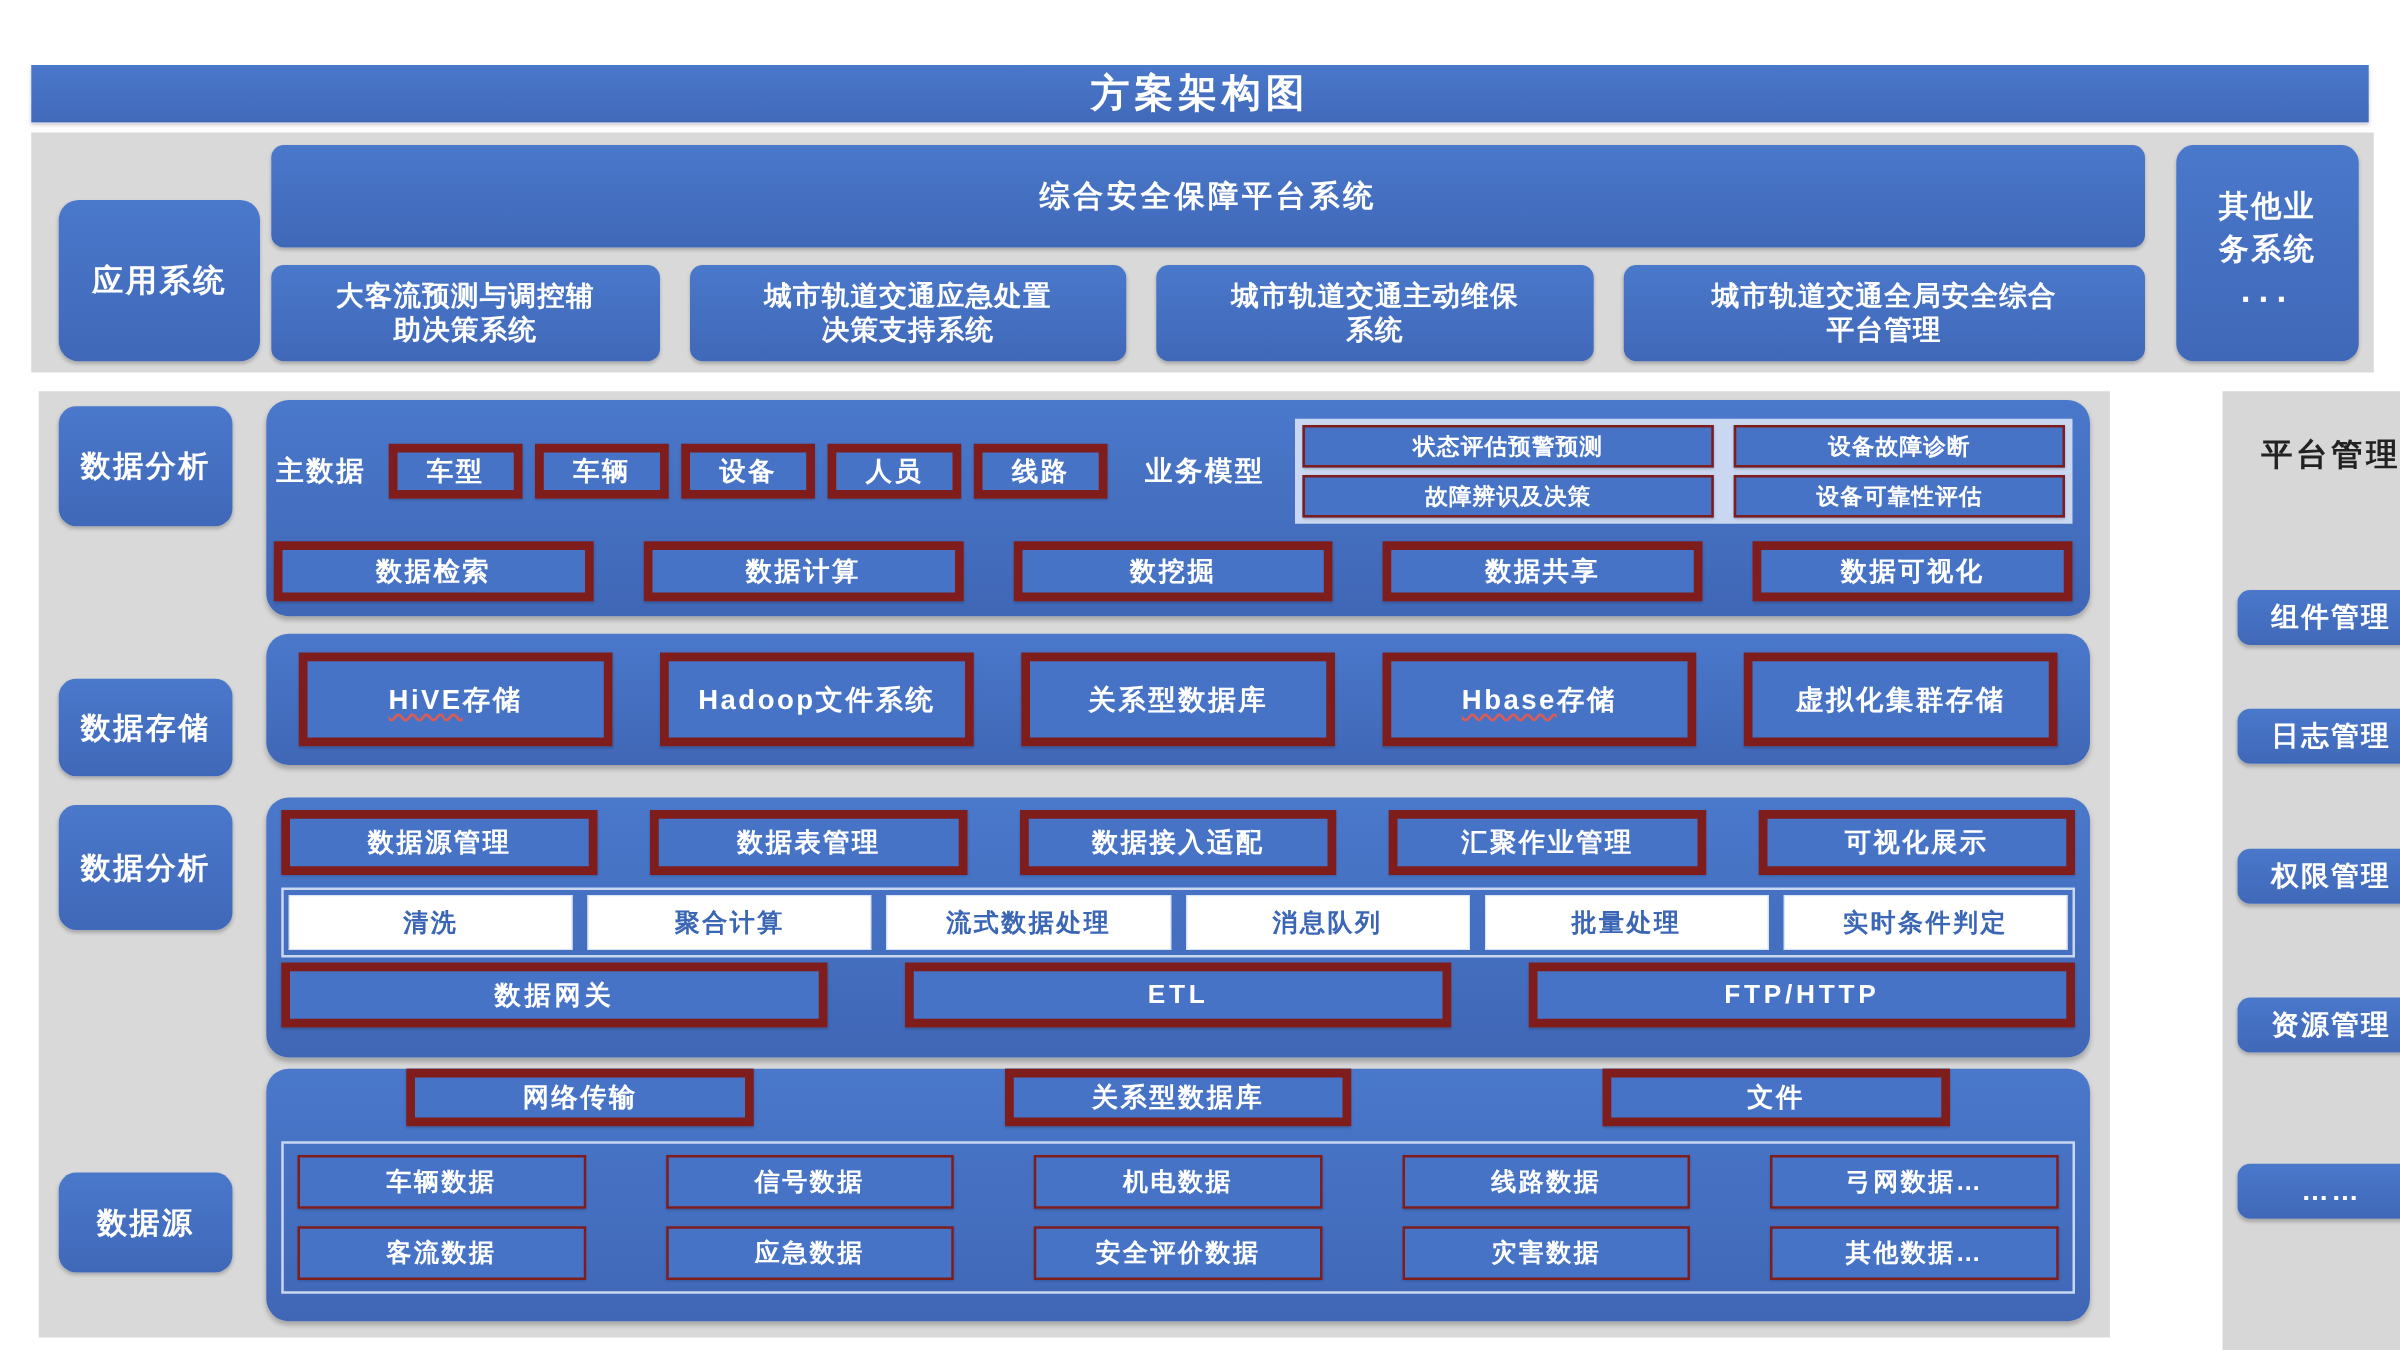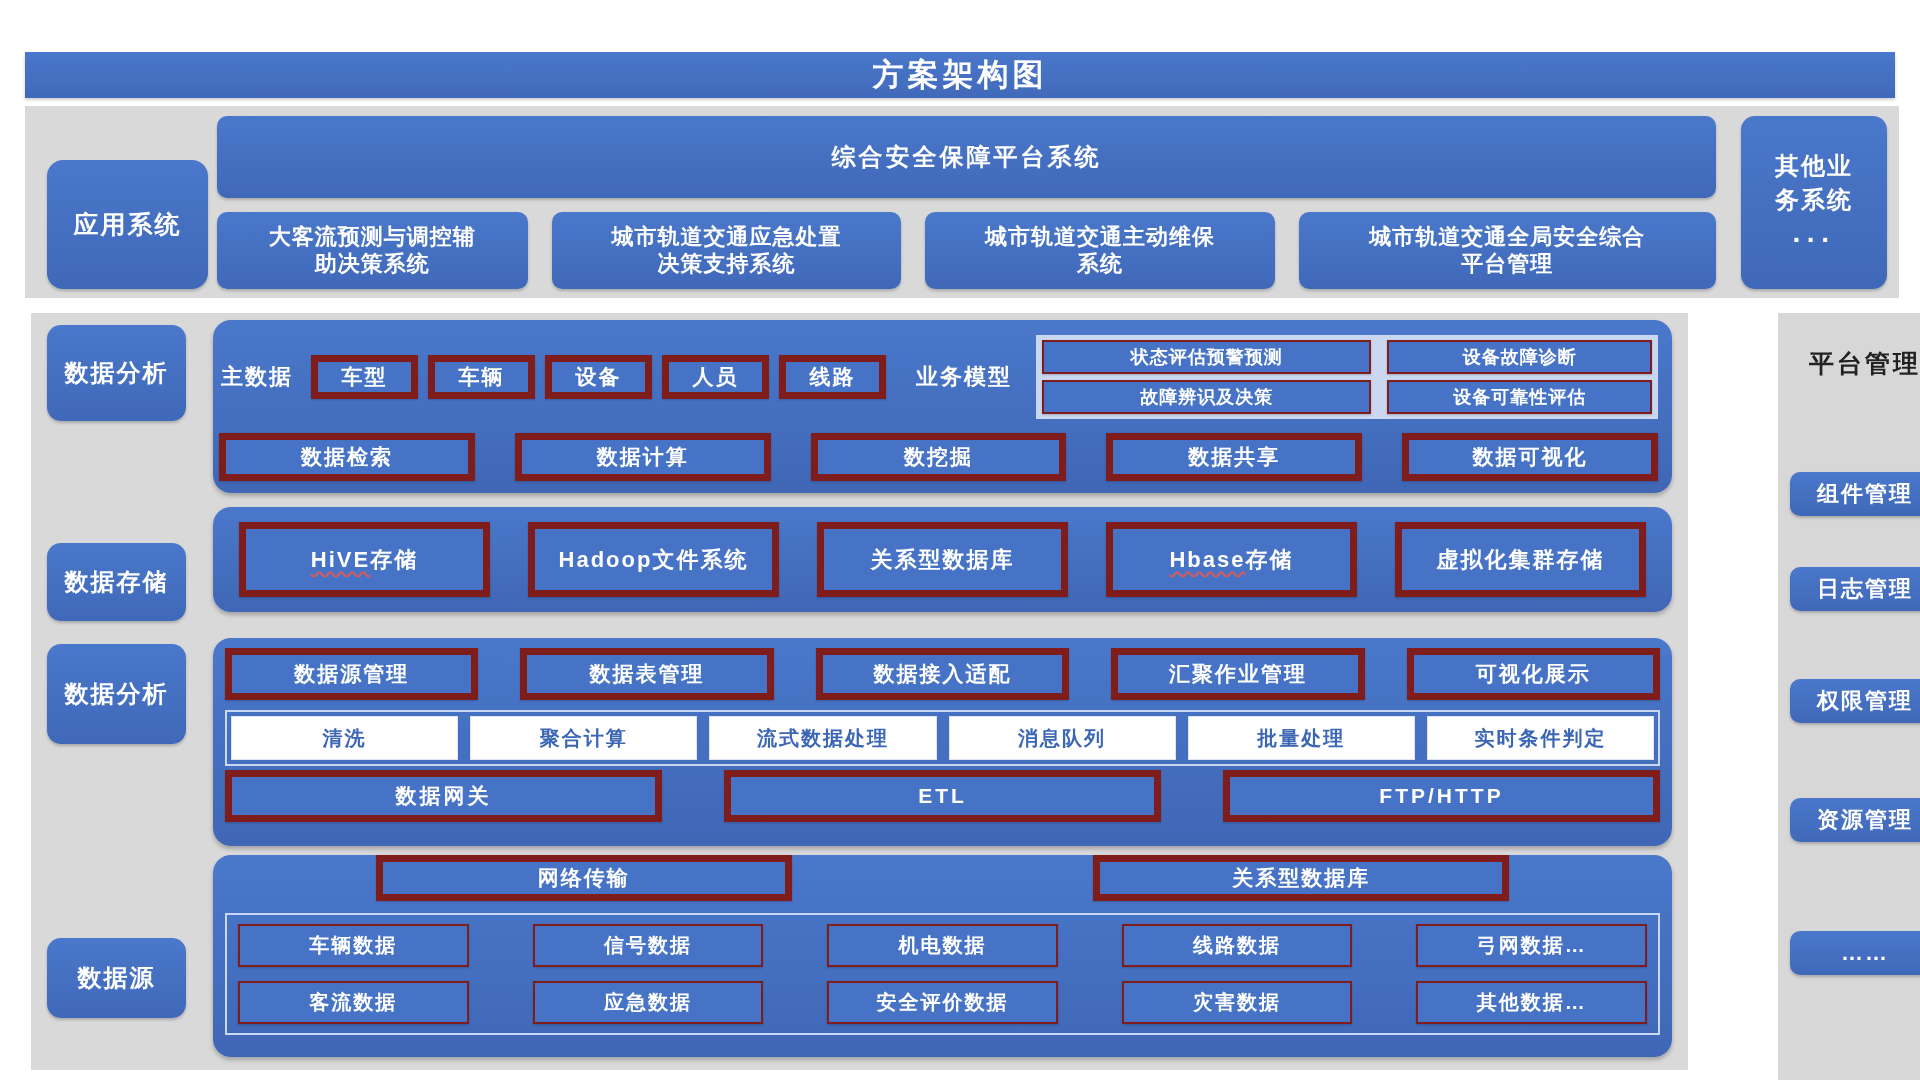--- a/index.html
+++ b/index.html
@@ -241,20 +241,23 @@
     <div class="band band5">
       <div class="side-label label-mid">数据源</div>
       <div class="panel">
         <div class="row-channel">
           <div class="channel-cell">
               <div class="chip">网络传输</div>
             </div>
           <div class="channel-cell">
               <div class="chip">关系型数据库</div>
             </div>
+          <div class="channel-cell">
+              <div class="chip">文件</div>
+            </div>
         </div>
         <div class="inner-panel">
           <div class="src-row">
             <div class="chip">车辆数据</div>
             <div class="chip">信号数据</div>
             <div class="chip">机电数据</div>
             <div class="chip">线路数据</div>
             <div class="chip">弓网数据…</div>
           </div>
           <div class="src-row">

